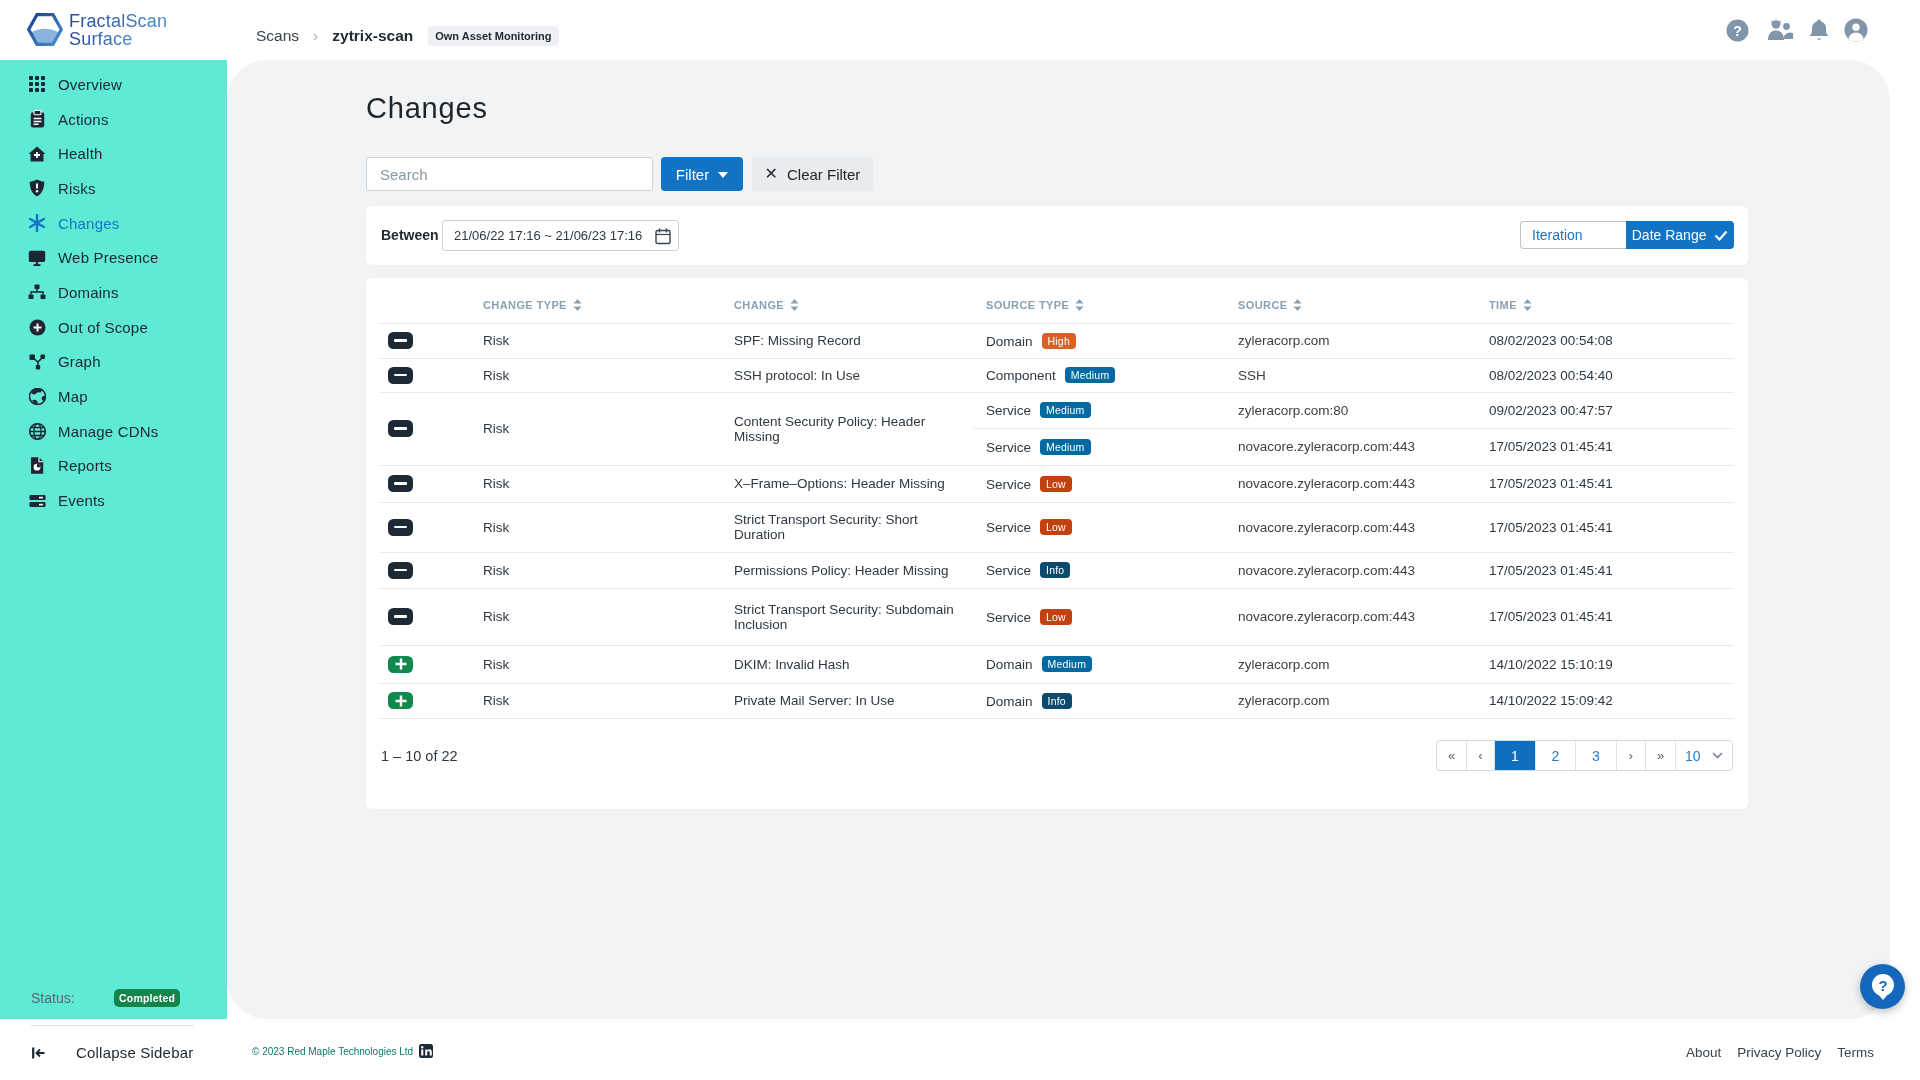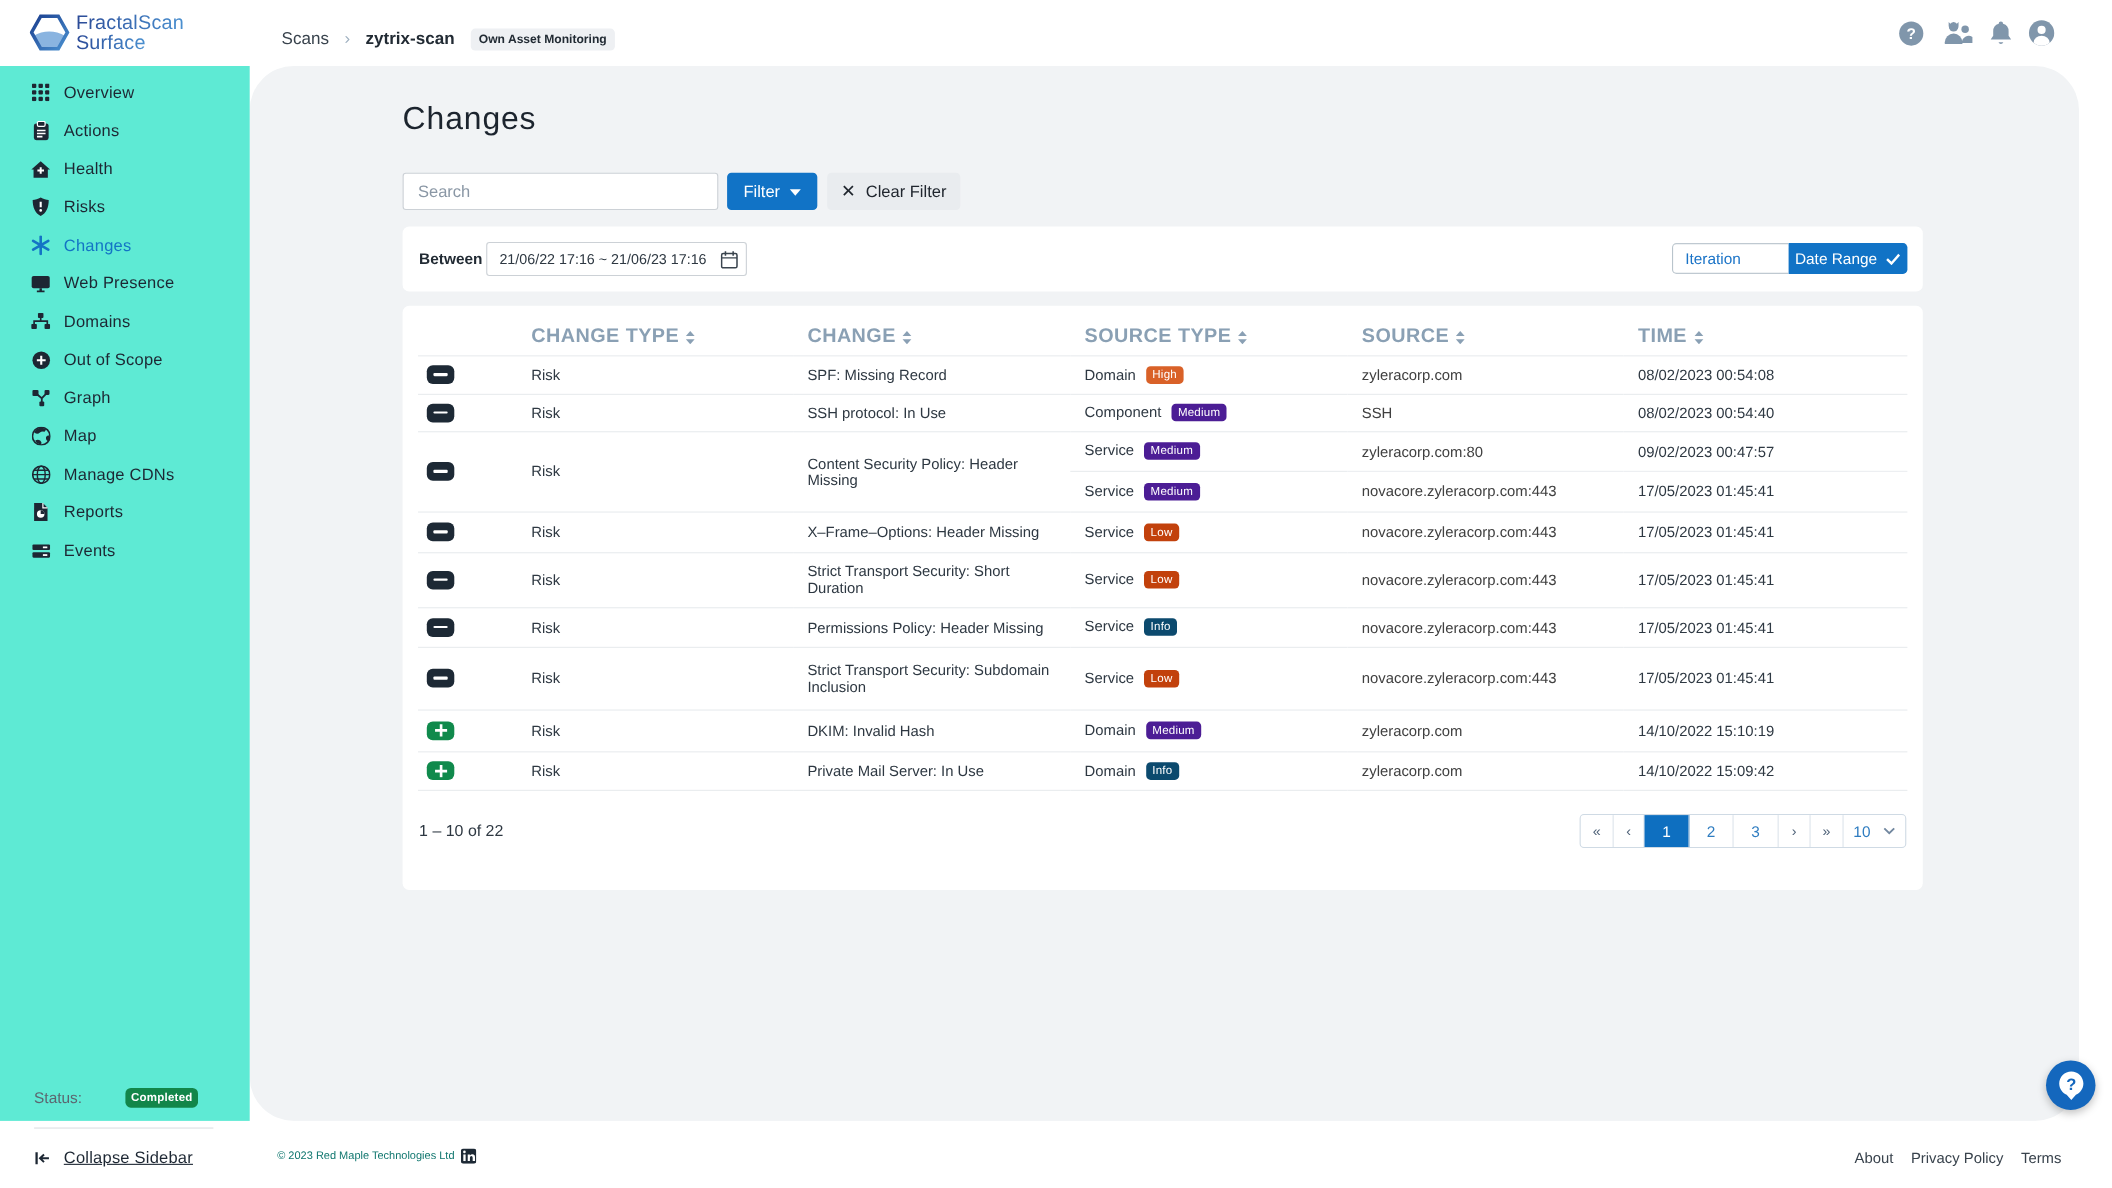--- a/index.html
+++ b/index.html
@@ -17,21 +17,21 @@
 #sidebar { position:absolute; left:0; top:60px; width:227px; height:1020px; background:#5eead4; }
 .nav { padding-top:7px; }
 .nav-item { height:34.7px; display:flex; align-items:center; font-size:15px; color:#1d2733; }
 .nav-item .ic { width:18px; height:18px; margin-left:28px; display:flex; align-items:center; justify-content:center; }
 .nav-item .lbl { margin-left:12px; letter-spacing:.2px; }
 .nav-item.active { color:#1374c5; }
 #status-lbl { position:absolute; left:31px; top:990px; font-size:14px; color:#5c6670; z-index:6;}
 #status-badge { position:absolute; left:114px; top:989px; background:#12864a; color:#fff; font-size:10.5px; font-weight:bold; border-radius:5px; padding:3px 5px; letter-spacing:.2px; z-index:6;}
 #side-div { position:absolute; left:31px; top:1025px; width:163px; height:1px; background:#dcdfe3; z-index:6;}
 #collapse { position:absolute; left:32px; top:1044px; display:flex; align-items:center; font-size:15px; color:#1d2733; z-index:6;}
-#collapse .lbl { margin-left:13px; letter-spacing:.2px;text-decoration:underline;}
+#collapse .lbl { margin-left:31px; letter-spacing:.2px;}
 
 #panel { position:absolute; left:227px; top:60px; width:1663px; height:959px; background:#f1f3f5; border-radius:40px; }
 h1 { position:absolute; left:366px; top:92px; font-size:29px; font-weight:normal; color:#1c242e; letter-spacing:.8px; }
 
 #search { position:absolute; left:366px; top:157px; width:287px; height:34px; border:1px solid #ccd1d6; border-radius:3px; background:#fff; font-size:15px; color:#8a97a5; padding-left:13px; display:flex; align-items:center;}
 #filter-btn { position:absolute; left:661px; top:157px; width:82px; height:34px; background:#1173c6; border-radius:4px; color:#fff; font-size:15px; display:flex; align-items:center; justify-content:center; }
 #filter-btn .caret { width:0; height:0; border-left:5px solid transparent; border-right:5px solid transparent; border-top:6px solid #fff; margin-left:9px; margin-top:2px;}
 #clear-btn { position:absolute; left:752px; top:157px; width:121px; height:34px; background:#e9ecef; border-radius:4px; color:#20262e; font-size:15px; display:flex; align-items:center; justify-content:center; }
 #clear-btn .x { font-size:16px; margin-right:9px; margin-top:-1px;}
 
@@ -39,31 +39,31 @@
 #between-lbl { position:absolute; left:15px; top:21px; font-size:14px; font-weight:bold; color:#222b34; }
 #date-input { position:absolute; left:76px; top:14px; width:237px; height:31px; border:1px solid #ccd1d6; border-radius:3px; font-size:13px; color:#2e3842; display:flex; align-items:center; padding-left:11px; }
 #date-input svg { position:absolute; right:7px; top:7px; }
 #toggle { position:absolute; right:14px; top:15px; height:28px; display:flex; }
 #tog-iter { width:106px; border:1px solid #b9c4cc; border-right:none; border-radius:4px 0 0 4px; background:#fff; color:#1a73c7; font-size:14px; display:flex; align-items:center; padding-left:11px; }
 #tog-date { width:108px; border-radius:0 4px 4px 0; background:#1173c6; color:#fff; font-size:14px; display:flex; align-items:center; justify-content:center; }
 
 #table-card { position:absolute; left:366px; top:278px; width:1382px; height:531px; background:#fff; border-radius:6px; }
 table { border-collapse:collapse; table-layout:fixed; width:1354px; margin-left:14px; }
 col.c1 { width:90px; } col.c2 { width:251px; } col.c3 { width:252px; } col.c4 { width:252px; } col.c5 { width:251px; } col.c6 { width:258px; }
-th { height:45px; text-align:left; font-size:18px; color:#8aa0b4; letter-spacing:.4px; padding:12px 0 0 13px; font-weight:bold; vertical-align:middle; }
+th { height:45px; text-align:left; font-size:11px; color:#8aa0b4; letter-spacing:.4px; padding:12px 0 0 13px; font-weight:bold; vertical-align:middle; }
 td { font-size:13.5px; color:#2e3842; padding:0 6px 0 13px; vertical-align:middle; border-top:1px solid #e8ebee; }
 td.btncell { padding-left:8px; }
 tr.sub td { border-top:1px solid #eceef1; }
 tbody tr td:first-child { border-top:1px solid #e8ebee; }
 .rowbtn { width:25px; height:17px; border-radius:5.5px; background:#1d2935; display:flex; align-items:center; justify-content:center; }
 .rowbtn .minus { width:12.5px; height:2.5px; background:#fff; border-radius:1px;}
 .rowbtn.green { background:#108a4c; }
 
 .badge { display:inline-block; color:#fff; font-size:10.5px; font-weight:normal; border-radius:4px; padding:2px 6px 2px; margin-left:9px; letter-spacing:.2px; vertical-align:1px;}
-.b-high { background:#d96128; } .b-med { background:#4c1d95;text-align:right; } .b-low { background:#c2410c; } .b-info { background:#0c4a6e; }
+.b-high { background:#d96128; } .b-med { background:#0369a1;text-align:right; } .b-low { background:#c2410c; } .b-info { background:#0c4a6e; }
 a.lnk { color:#404040; text-decoration:none; }
 .sorticon { display:inline-block; vertical-align:-2px; margin-left:6px;}
 
 #pagerow { position:absolute; left:14px; right:14px; top:0px; height:531px; }
 #total { position:absolute; left:1px; top:470px; font-size:14.5px; color:#2e3842;}
 #pager { position:absolute; right:1px; top:462px; height:31px; display:flex; border:1px solid #cfdae4; border-radius:4px; background:#fff; overflow:hidden;}
 .pcell { display:flex; align-items:center; justify-content:center; font-size:14px; color:#2e7cc0; border-right:1px solid #dde4ec; }
 .pcell.arrow { color:#51647a; font-size:13px;}
 .pcell.active { background:#0e6fc0; color:#fff; }
 .pcell:last-child { border-right:none; }

